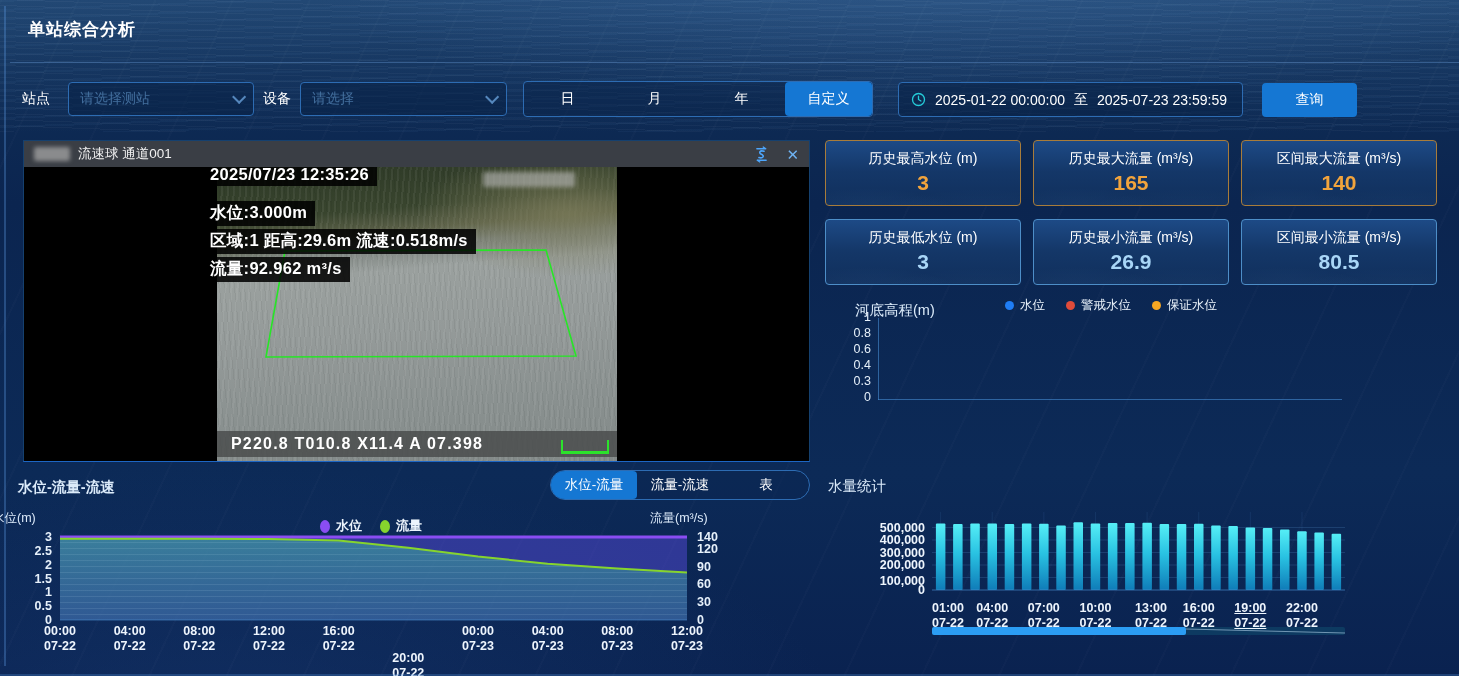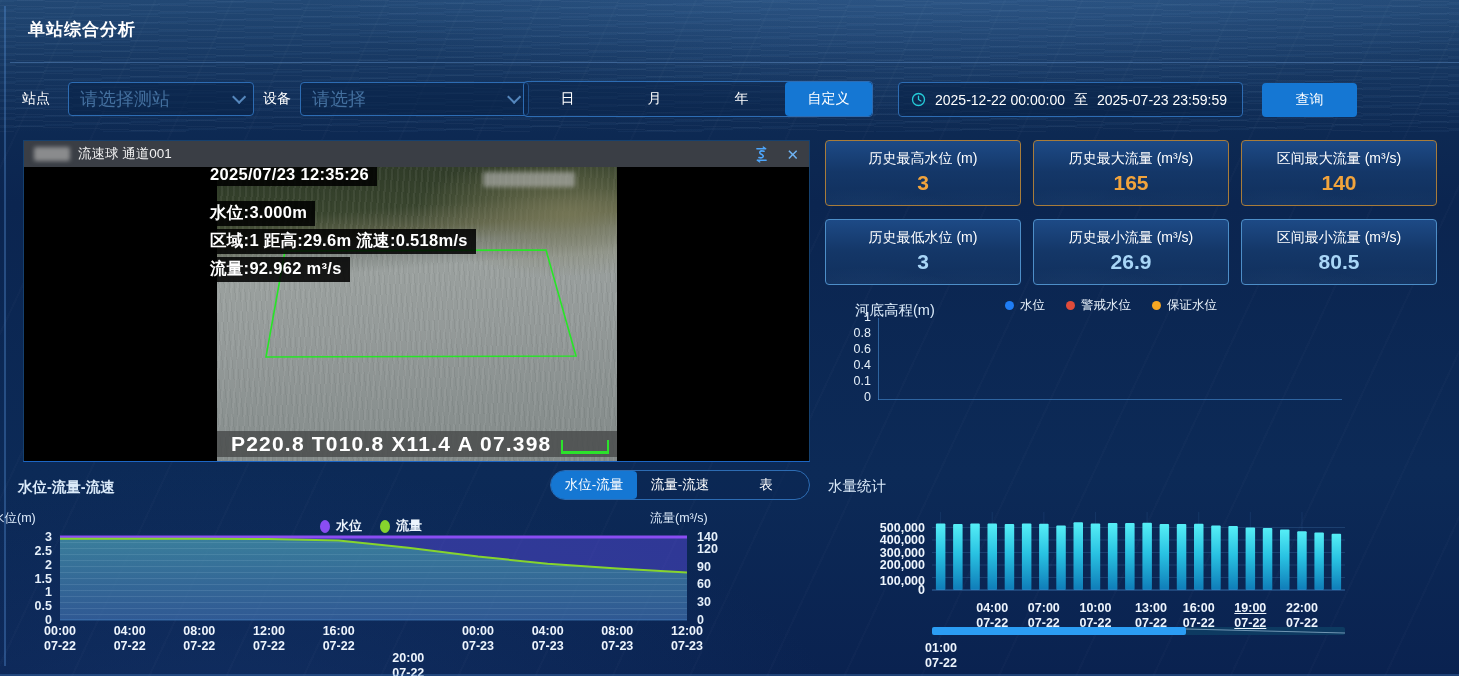--- a/index.html
+++ b/index.html
@@ -19,21 +19,21 @@
   .streaks{position:absolute;inset:0;pointer-events:none;
     background:repeating-linear-gradient(115deg, rgba(255,255,255,.015) 0 2px, transparent 2px 70px);}
   .left-edge{position:absolute;left:4px;top:6px;width:2px;height:660px;background:rgba(90,150,220,.35);}
   .page-title{position:absolute;left:28px;top:18px;font-size:17px;font-weight:bold;letter-spacing:1px;}
   .header-divider{position:absolute;left:10px;right:0;top:62px;height:1px;background:rgba(105,155,215,.38);}
 
   
   .flabel{position:absolute;top:90px;font-size:14px;}
   .select{position:absolute;top:82px;height:34px;border:1px solid #2d6cb3;border-radius:4px;
     background:rgba(8,32,70,.55);display:flex;align-items:center;justify-content:space-between;
-    padding:0 11px;box-sizing:border-box;font-size:18px;color:#436f9e;cursor:pointer;}
+    padding:0 11px;box-sizing:border-box;font-size:14px;color:#436f9e;cursor:pointer;}
   .chevron{width:8px;height:8px;border-right:2px solid #5587bd;border-bottom:2px solid #5587bd;
     transform:rotate(45deg) translateY(-3px);}
   .segmented{position:absolute;left:523px;top:81px;width:350px;height:36px;border:1px solid #2d6cb3;
     border-radius:4px;background:rgba(8,32,70,.4);display:flex;box-sizing:border-box;overflow:hidden;}
   .segmented .opt{flex:1;display:flex;align-items:center;justify-content:center;font-size:14px;cursor:pointer;}
   .segmented .opt.active{background:#1577d3;border-radius:4px;}
   .datebox{position:absolute;left:898px;top:82px;width:345px;height:35px;border:1px solid #2d6cb3;
     border-radius:4px;background:rgba(8,32,70,.55);display:flex;align-items:center;gap:9px;
     padding:0 12px;box-sizing:border-box;font-size:14px;cursor:pointer;}
   .btn-query{position:absolute;left:1262px;top:83px;width:95px;height:34px;background:#1577d3;
@@ -50,21 +50,21 @@
   .video-body{position:relative;height:294px;background:#000;overflow:hidden;}
   .video-img{position:absolute;left:193px;top:0;width:400px;height:294px;
     background:
       radial-gradient(220px 90px at 88% 16%, rgba(122,122,88,.8), transparent 70%),
       repeating-linear-gradient(95deg, rgba(255,255,255,.06) 0 2px, transparent 2px 6px),
       repeating-linear-gradient(84deg, rgba(0,0,0,.05) 0 1px, transparent 1px 5px),
       linear-gradient(175deg,#2c3826 0%,#39452e 17%,#5c6149 24%,#7e8580 29%,#9aa09e 36%,#949a99 55%,#8a9190 78%,#828988 100%);}
   .osd{position:absolute;background:rgba(0,0,0,.86);color:#fff;font-weight:bold;font-size:16.5px;
     padding:1px 8px 2px 5px;white-space:nowrap;letter-spacing:.3px;}
   .osd-bottom{position:absolute;left:0;right:0;top:264px;height:26px;background:rgba(72,74,74,.82);
-    color:#fff;font-weight:bold;font-size:21px;letter-spacing:1.2px;padding-left:14px;
+    color:#fff;font-weight:bold;font-size:16px;letter-spacing:1.2px;padding-left:14px;
     display:flex;align-items:center;box-sizing:border-box;}
   .scale-marker{position:absolute;right:8px;bottom:7px;width:44px;height:11px;
     border-bottom:3px solid #2be22b;border-left:2px solid #2be22b;border-right:2px solid #2be22b;}
   .scale-marker span{position:absolute;right:2px;top:-6px;font-size:7px;color:#2be22b;filter:blur(.4px);}
   .watermark{position:absolute;right:42px;top:5px;width:92px;height:15px;background:rgba(185,185,185,.6);filter:blur(2px);border-radius:2px;}
 
   
   .stat-grid{position:absolute;left:825px;top:140px;width:612px;display:grid;
     grid-template-columns:repeat(3,196px);grid-auto-rows:66px;gap:13px 12px;}
   .stat{border-radius:4px;box-sizing:border-box;text-align:center;padding-top:9px;
@@ -127,36 +127,36 @@
 
 <div class="page-title">单站综合分析</div>
 <div class="header-divider"></div>
 
 <div class="flabel" style="left:22px">站点</div>
 <div class="select" style="left:68px;width:186px">
   <span>请选择测站</span>
   <span class="chevron"></span>
 </div>
 <div class="flabel" style="left:263px">设备</div>
-<div class="select" style="left:300px;width:229px">
+<div class="select" style="left:300px;width:207px">
   <span>请选择</span>
   <span class="chevron"></span>
 </div>
 <div class="segmented">
     <div class="opt">日</div>
     <div class="opt">月</div>
     <div class="opt">年</div>
     <div class="opt active">自定义</div>
   </div>
 <div class="datebox">
   <svg width="15" height="15" viewBox="0 0 16 16">
     <circle cx="8" cy="8" r="6.4" fill="none" stroke="#25ccd9" stroke-width="1.4"></circle>
     <path d="M8 4.5 V8 L10.6 9.6" fill="none" stroke="#25ccd9" stroke-width="1.4" stroke-linecap="round"></path>
   </svg>
-  <span>2025-12-22 00:00:00</span>
+  <span>2025-01-22 00:00:00</span>
   <span>至</span>
   <span>2025-07-23 23:59:59</span>
 </div>
 <div class="btn-query">查询</div>
 
 <div class="video-panel">
   <div class="video-header">
     <span class="blur-block"></span>
     <span class="video-title">流速球 通道001</span>
     <span class="vh-icons">
@@ -225,21 +225,21 @@
       </div>
       <div class="leg-item">
         <div class="leg-dot" style="background: rgb(245, 166, 35);"></div>
         <div>保证水位</div>
       </div>
     </div>
   <div class="rb-vaxis"></div>
   <div class="rb-haxis"></div>
   <div id="rb-ticks">
       <div class="rb-ylabel" style="top: 98px;">0</div>
-      <div class="rb-ylabel" style="top: 82px;">0.1</div>
+      <div class="rb-ylabel" style="top: 82px;">0.3</div>
       <div class="rb-ylabel" style="top: 66px;">0.4</div>
       <div class="rb-ylabel" style="top: 50px;">0.6</div>
       <div class="rb-ylabel" style="top: 34px;">0.8</div>
       <div class="rb-ylabel" style="top: 18px;">1</div>
     </div>
 </div>
 
 <div class="bottom-left">
   <div class="sec-title">水位-流量-流速</div>
   <div class="tabbar">
@@ -389,21 +389,21 @@
     <svg width="413" height="8" style="position:absolute;left:0;top:0">
       <line id="dz-line" stroke="rgba(195,225,248,.55)" stroke-width="1" x1="254" y1="2" x2="413" y2="6"></line>
     </svg>
   </div>
 <div class="vol-ylabel" style="top: 113px;">0</div>
     <div class="vol-ylabel" style="top: 104px;">100,000</div>
     <div class="vol-ylabel" style="top: 88px;">200,000</div>
     <div class="vol-ylabel" style="top: 75.5px;">300,000</div>
     <div class="vol-ylabel" style="top: 63px;">400,000</div>
     <div class="vol-ylabel" style="top: 50.5px;">500,000</div>
-    <div class="vol-xlabel" style="left: 98px; margin-top: 40px;">
+    <div class="vol-xlabel" style="left: 105px;">
       <div>01:00</div>
       <div>07-22</div>
     </div>
     <div class="vol-xlabel" style="left: 149.229px;">
       <div>04:00</div>
       <div>07-22</div>
     </div>
     <div class="vol-xlabel" style="left: 200.854px; text-align: center;">
       <div>07:00</div>
       <div>07-22</div>

